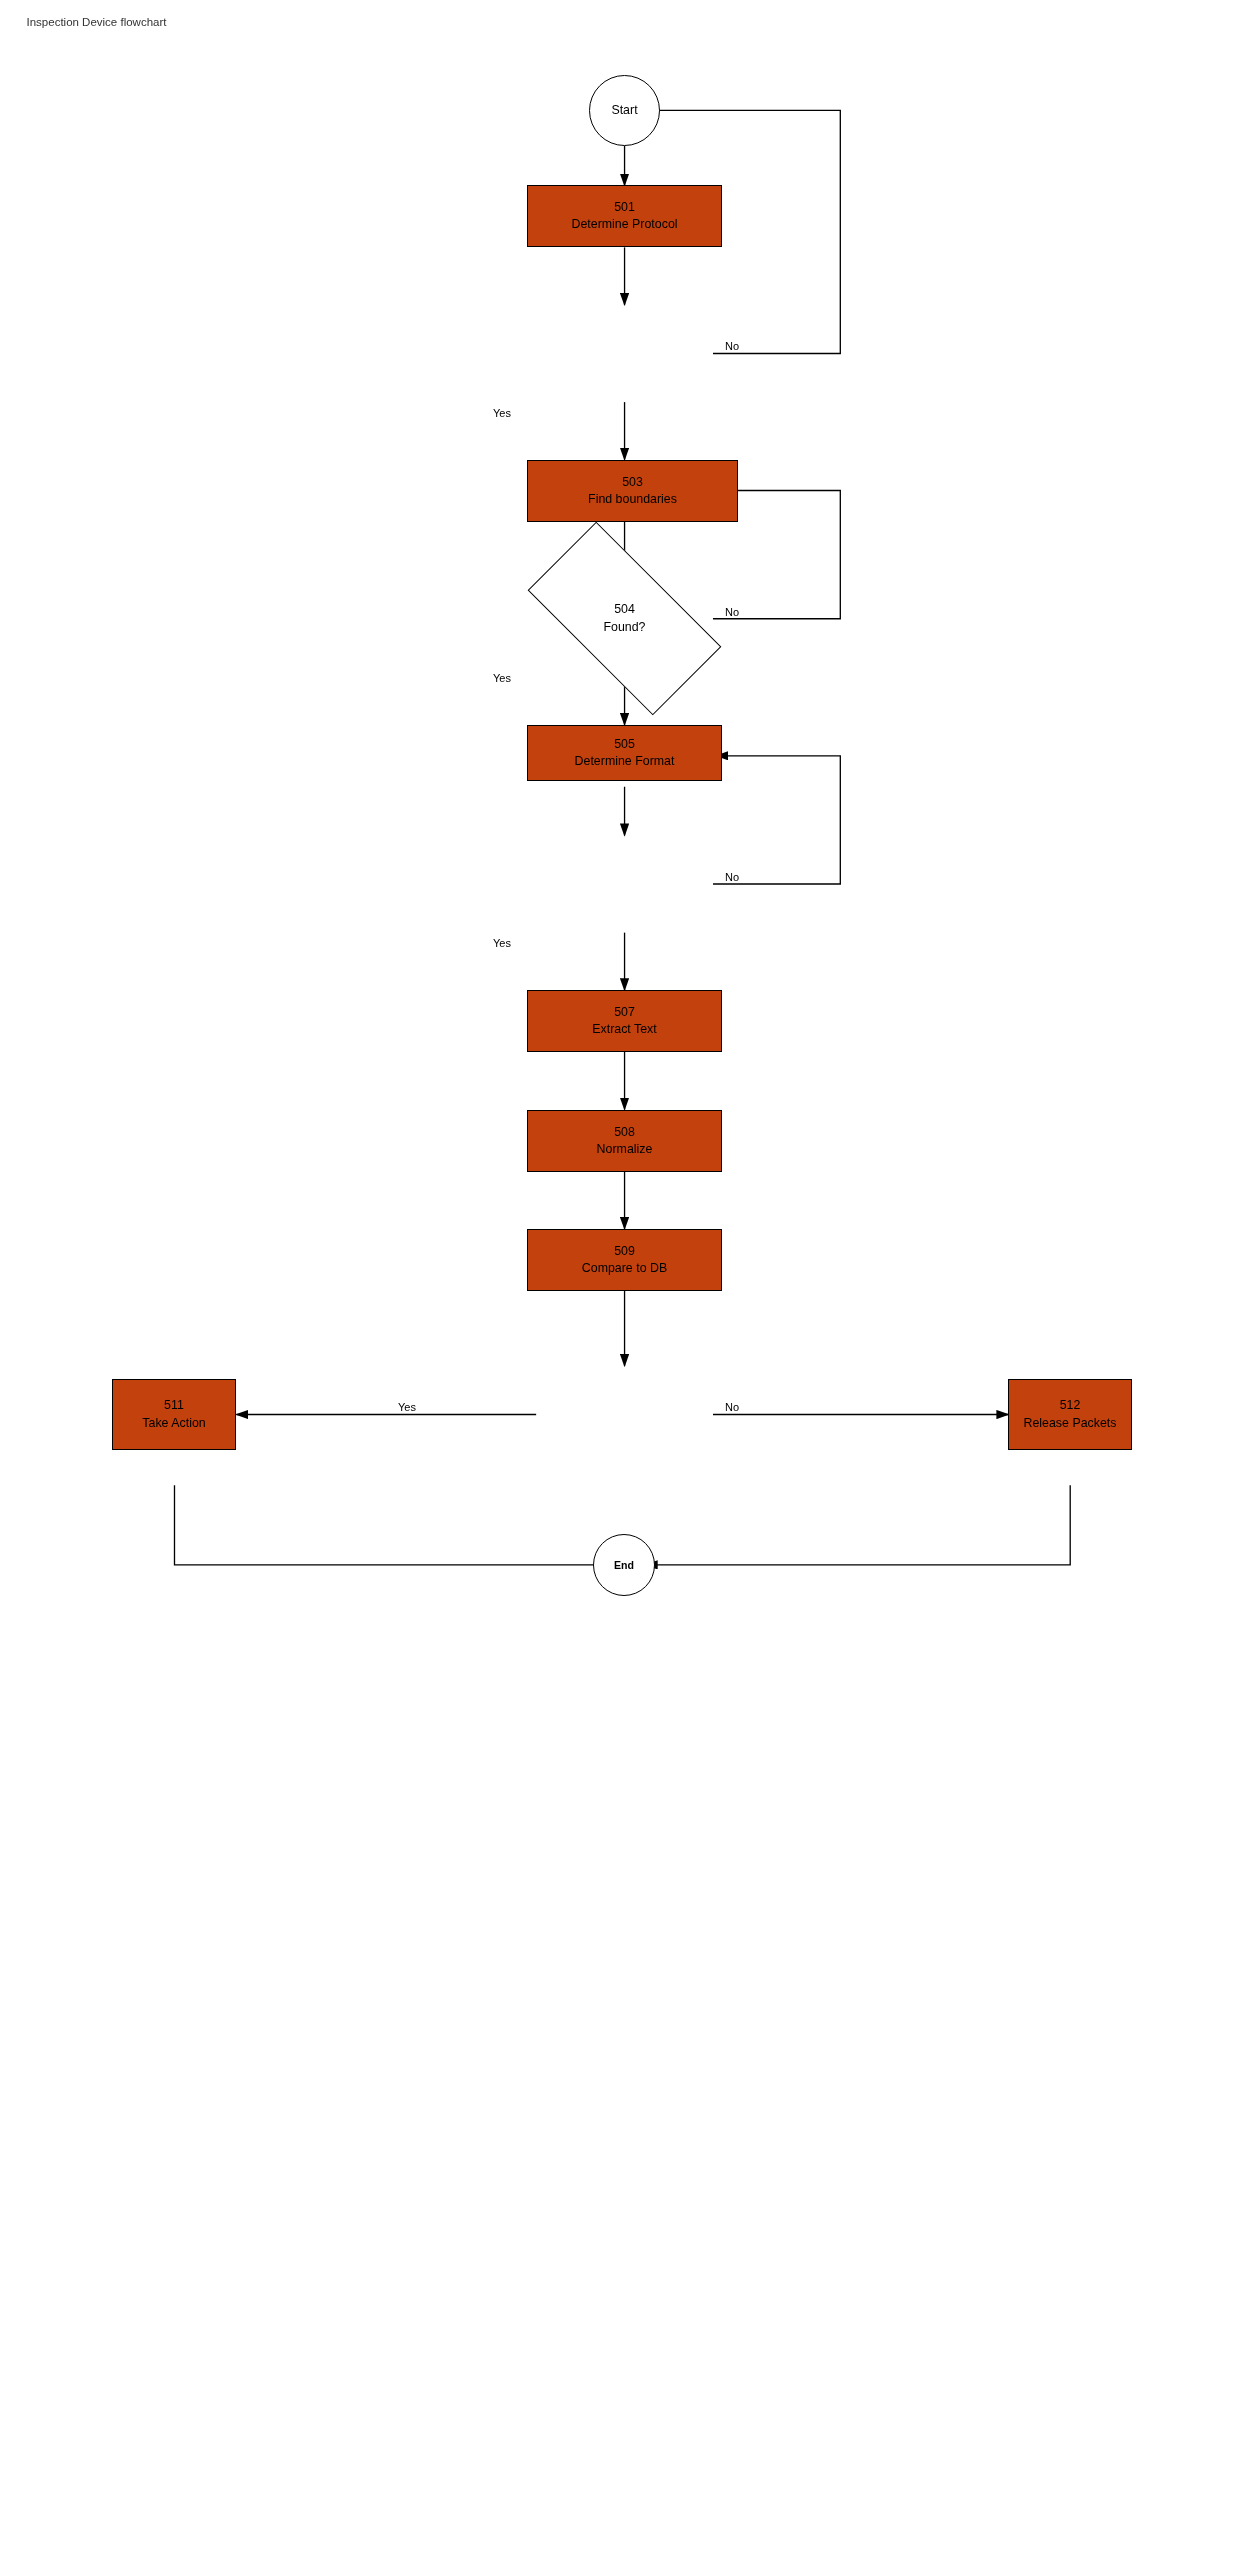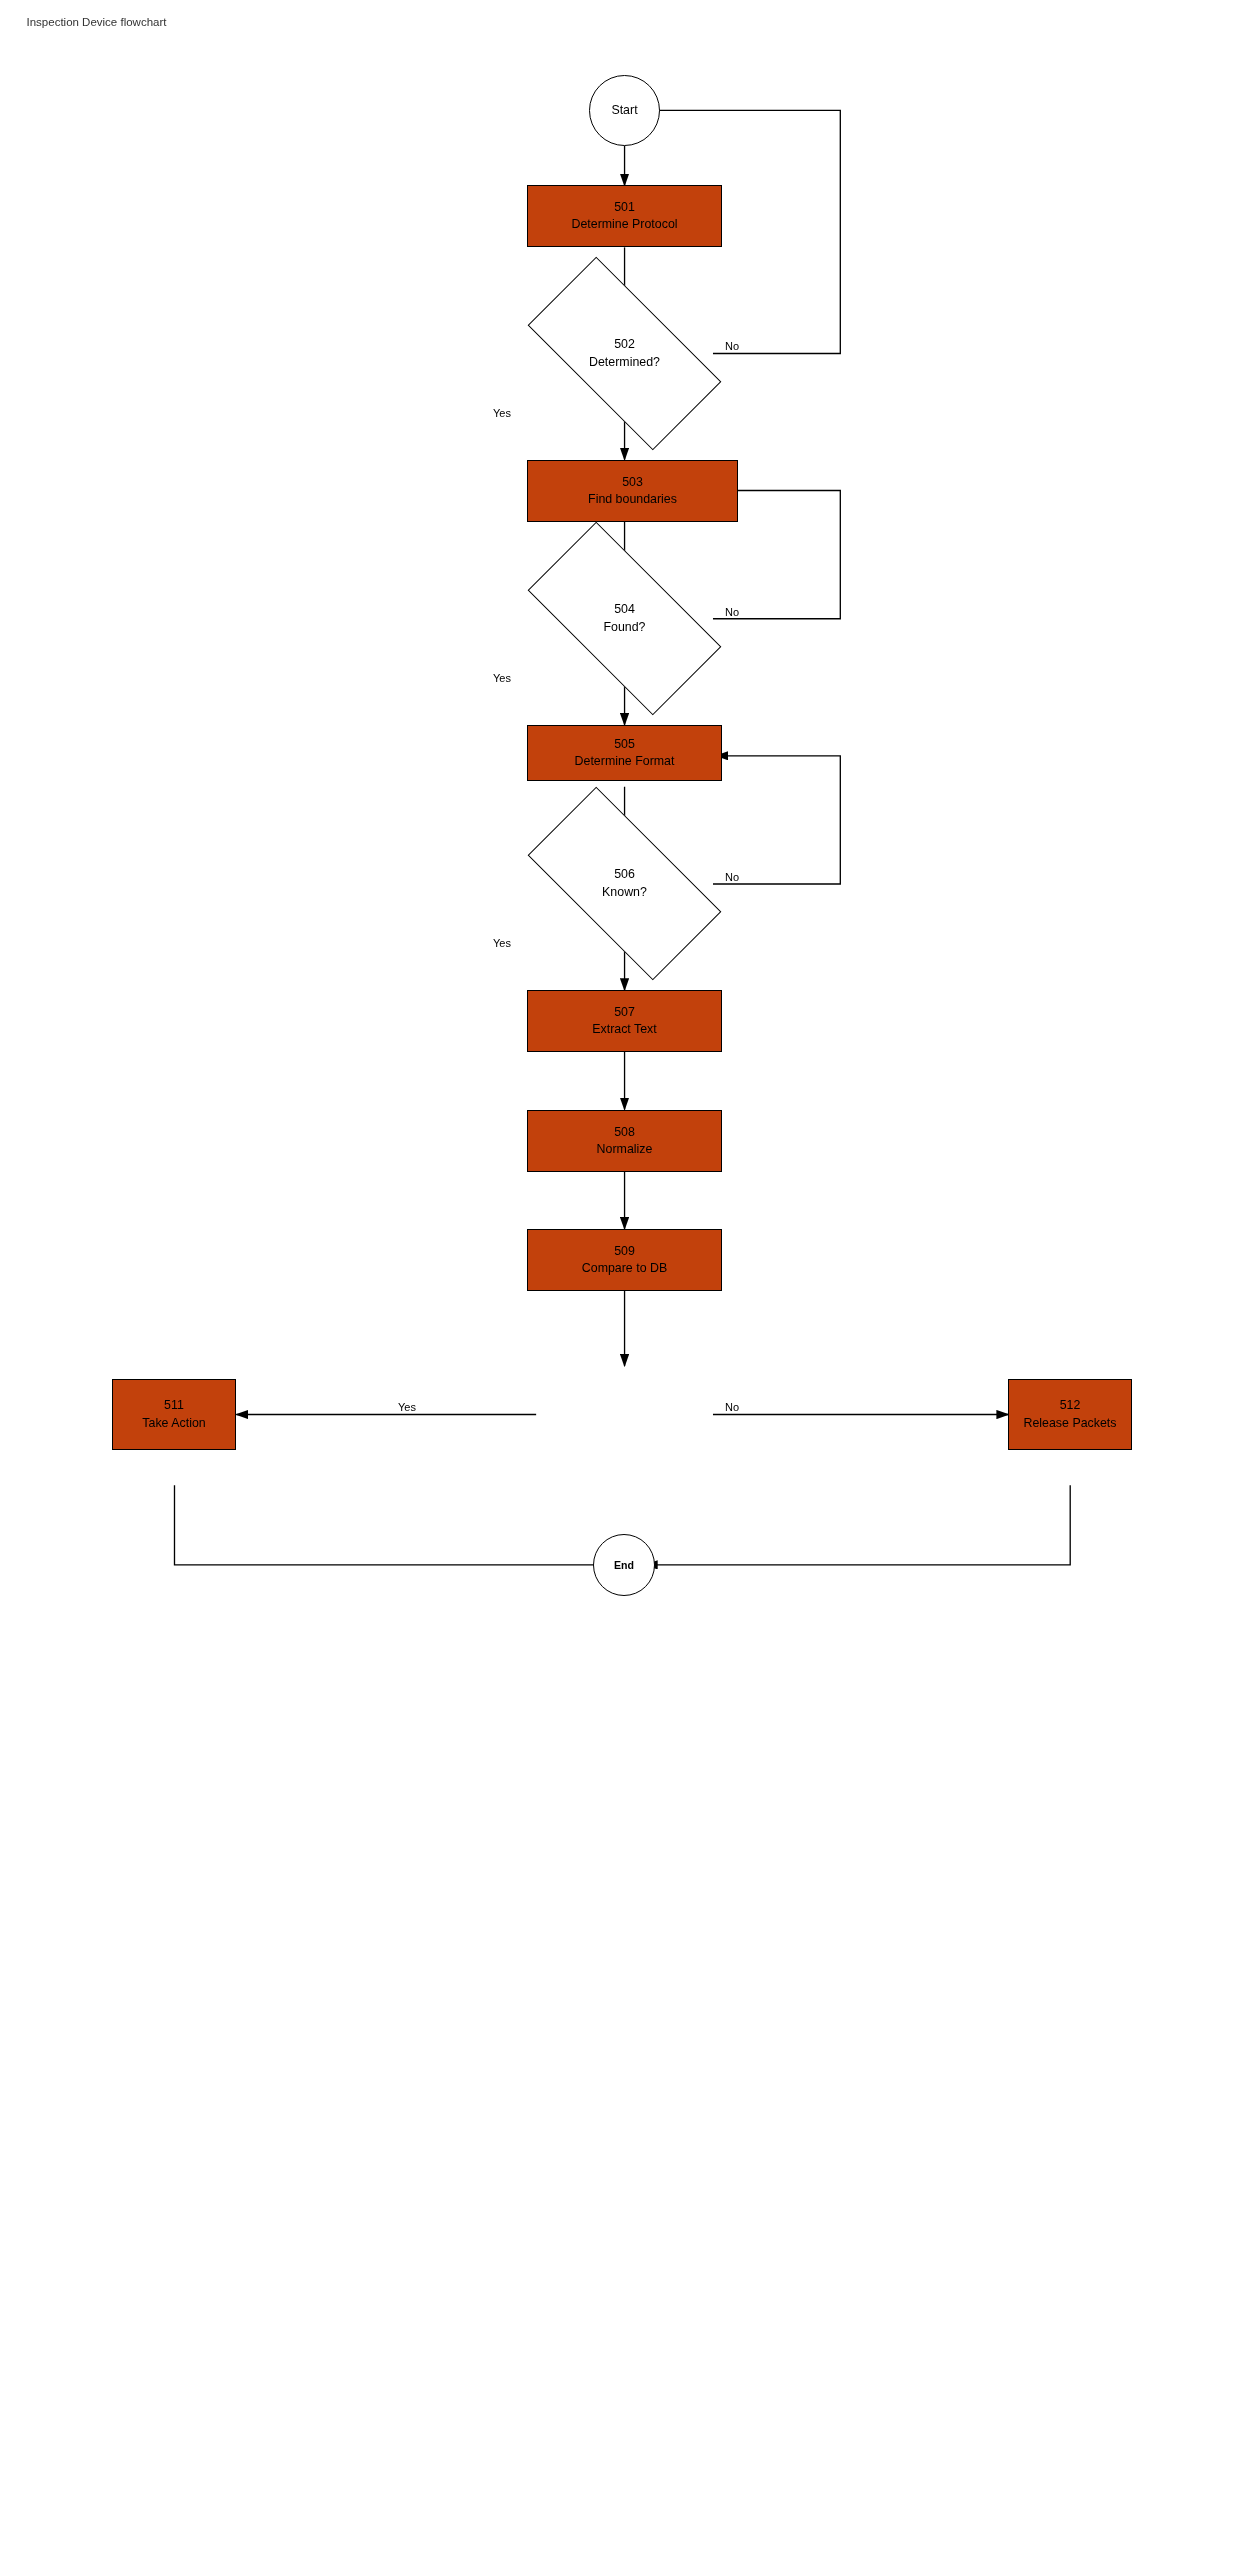--- a/index.html
+++ b/index.html
@@ -144,28 +144,20 @@
 
     <div class="fc-node fc-circle" style="width:71px;height:71px;left:589px;top:31px;">
       <span>Start</span>
     </div>
 
     <div class="fc-node fc-rect" style="width:195px;height:62px;left:527px;top:141px;">
       <span style="white-space:pre-line">501
 Determine Protocol</span>
     </div>
 
-    <div class="fc-diamond-wrapper" style="width:177px;height:97px;left:536px;top:261px;">
-      <div class="fc-diamond">
-        <div class="fc-diamond-text">
-          <span style="white-space:pre-line">502
-Determined?</span>
-        </div>
-      </div>
-    </div>
 
     <div class="fc-label" style="left:725px;top:296px;">No</div>
 
     <div class="fc-label" style="left:493px;top:363px;">Yes</div>
 
     <div class="fc-node fc-rect" style="width:211px;height:62px;left:527px;top:416px;">
       <span style="white-space:pre-line">503
 Find boundaries</span>
     </div>
 
@@ -180,28 +172,20 @@
 
     <div class="fc-label" style="left:725px;top:562px;">No</div>
 
     <div class="fc-label" style="left:493px;top:628px;">Yes</div>
 
     <div class="fc-node fc-rect" style="width:195px;height:56px;left:527px;top:681px;">
       <span style="white-space:pre-line">505
 Determine Format</span>
     </div>
 
-    <div class="fc-diamond-wrapper" style="width:177px;height:97px;left:536px;top:791px;">
-      <div class="fc-diamond">
-        <div class="fc-diamond-text">
-          <span style="white-space:pre-line">506
-Known?</span>
-        </div>
-      </div>
-    </div>
 
     <div class="fc-label" style="left:725px;top:827px;">No</div>
 
     <div class="fc-label" style="left:493px;top:893px;">Yes</div>
 
     <div class="fc-node fc-rect" style="width:195px;height:62px;left:527px;top:946px;">
       <span style="white-space:pre-line">507
 Extract Text</span>
     </div>
 

